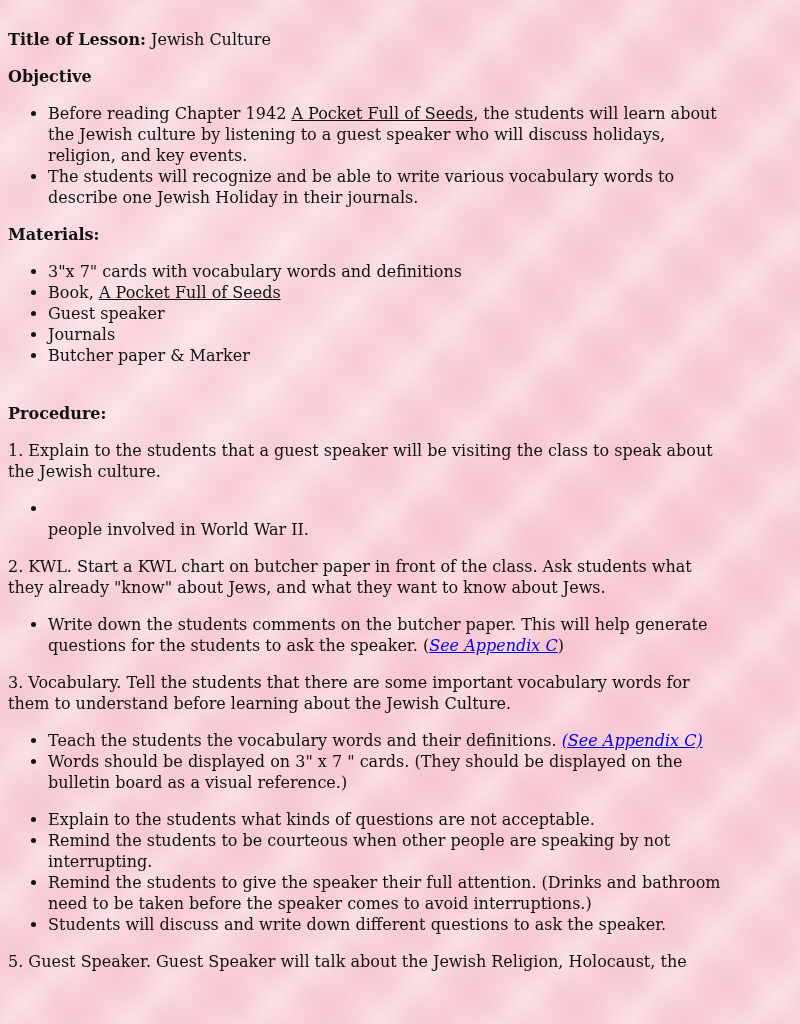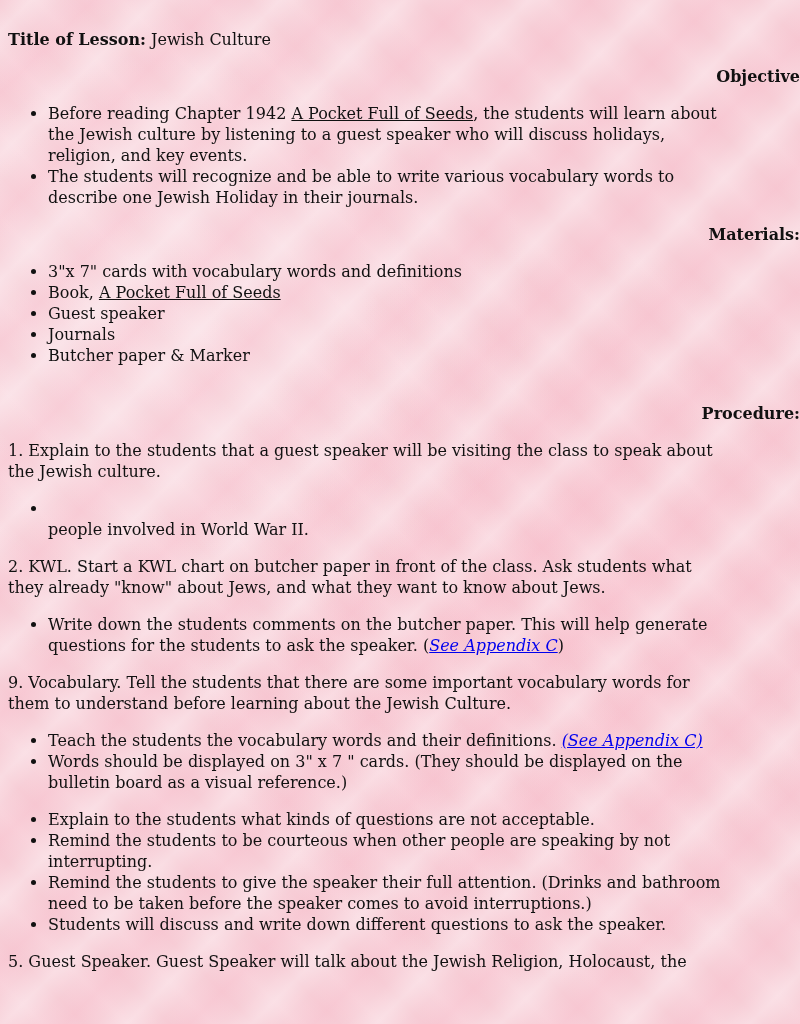--- a/index.html
+++ b/index.html
@@ -22,21 +22,21 @@
       radial-gradient(circle at 70% 60%, rgba(250,180,195,0.25), rgba(255,255,255,0) 45%);
   }
   .page {
     position: relative;
     padding: 29px 0 0 8px;
     white-space: nowrap;
   }
   p {
     margin: 0 0 16px 0;
   }
-  .lbl { font-weight: bold; text-align: right; }
+  .lbl { font-weight: bold; }
   ul {
     margin: 0 0 16px 0;
     padding: 0 0 0 40px;
     list-style: disc;
   }
   li { margin: 0; }
   .u { text-decoration: underline; text-align: center; }
   a.link {
     color: #0000ee;
     text-decoration: underline;
@@ -96,21 +96,21 @@
     <span>they already "know" about Jews, and what they want to know about Jews.</span>
   </p>
   <ul>
     <li>
       <span>Write down the students comments on the butcher paper. This will help generate</span><br>
       <span>questions for the students to ask the speaker. (</span><a class="link" href="#">See Appendix C</a><span>)</span>
     </li>
   </ul>
 
   <p>
-    <span>9. Vocabulary. Tell the students that there are some important vocabulary words for</span><br>
+    <span>3. Vocabulary. Tell the students that there are some important vocabulary words for</span><br>
     <span>them to understand before learning about the Jewish Culture.</span>
   </p>
   <ul>
     <li>
       <span>Teach the students the vocabulary words and their definitions. </span><a class="link" href="#">(See Appendix C)</a>
     </li>
     <li>
       <span>Words should be displayed on 3" x 7 " cards. (They should be displayed on the</span><br>
       <span>bulletin board as a visual reference.)</span>
     </li>

